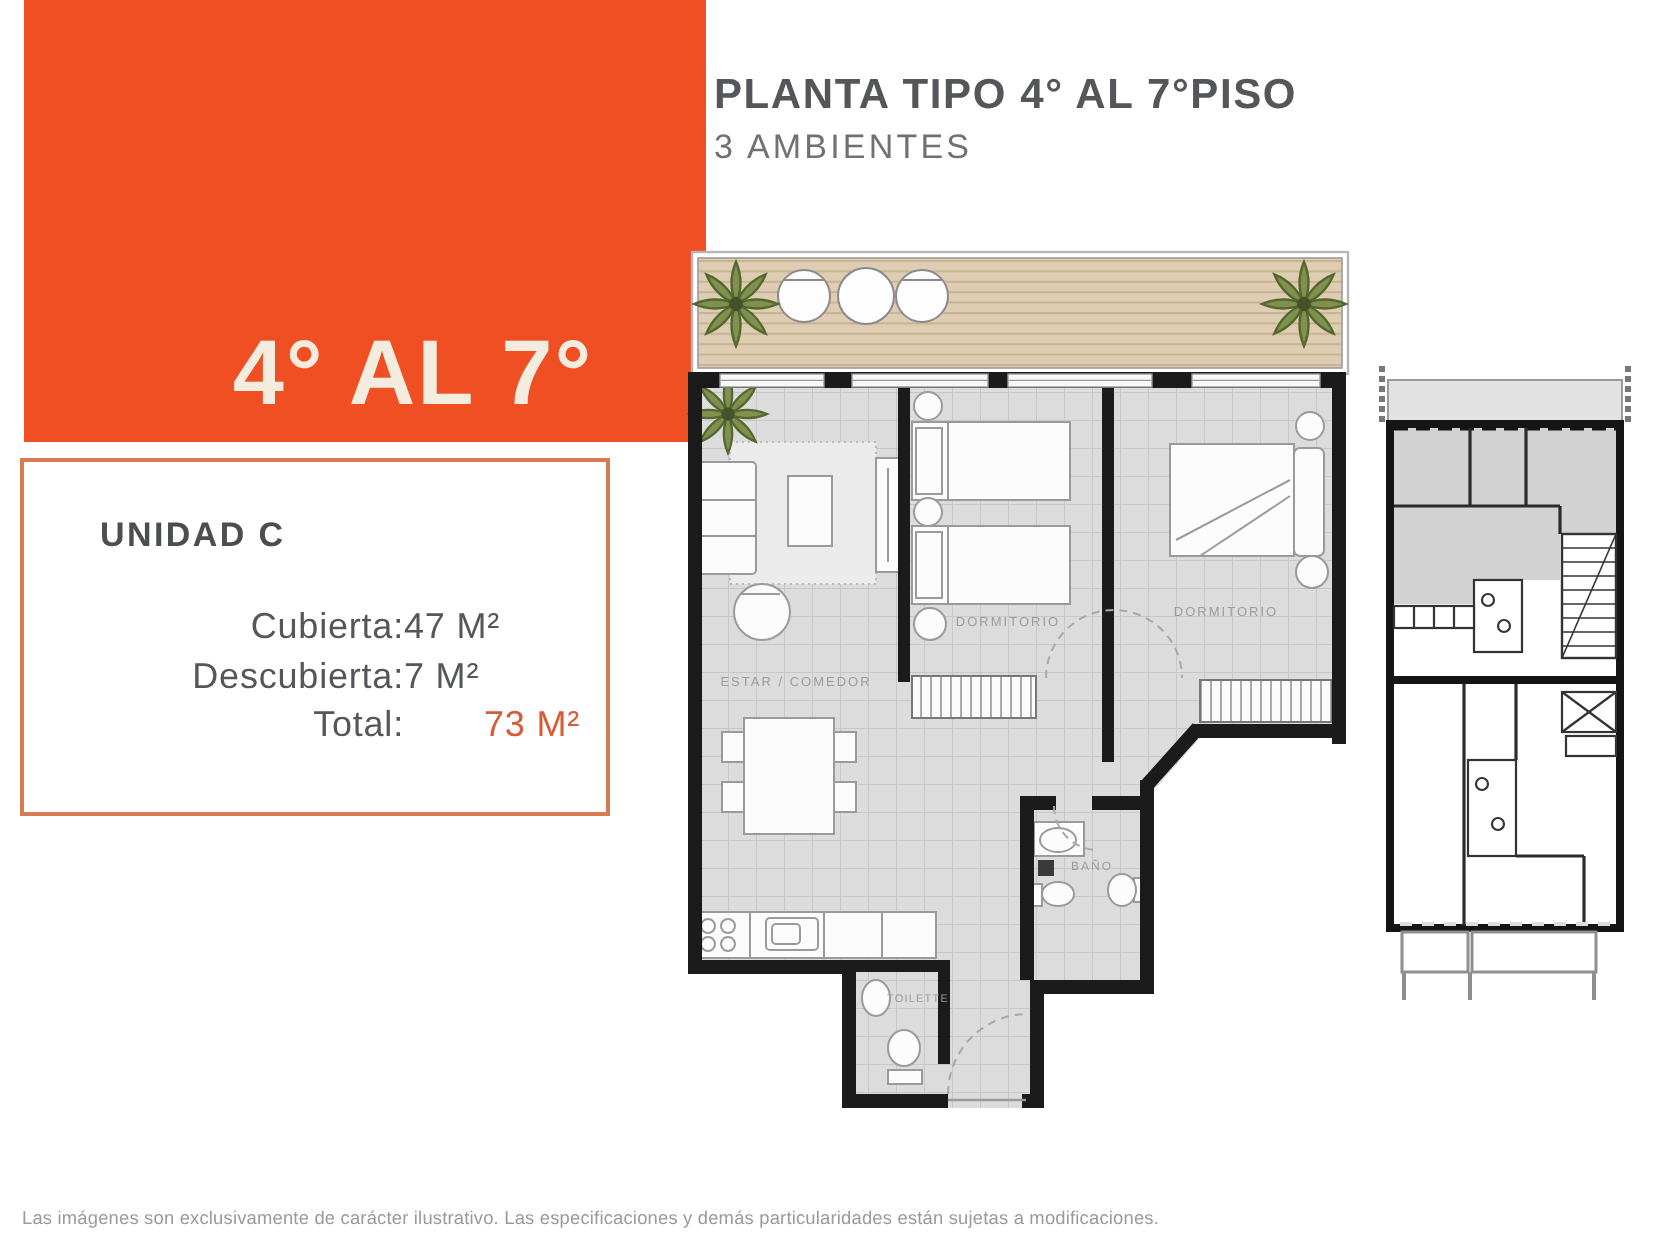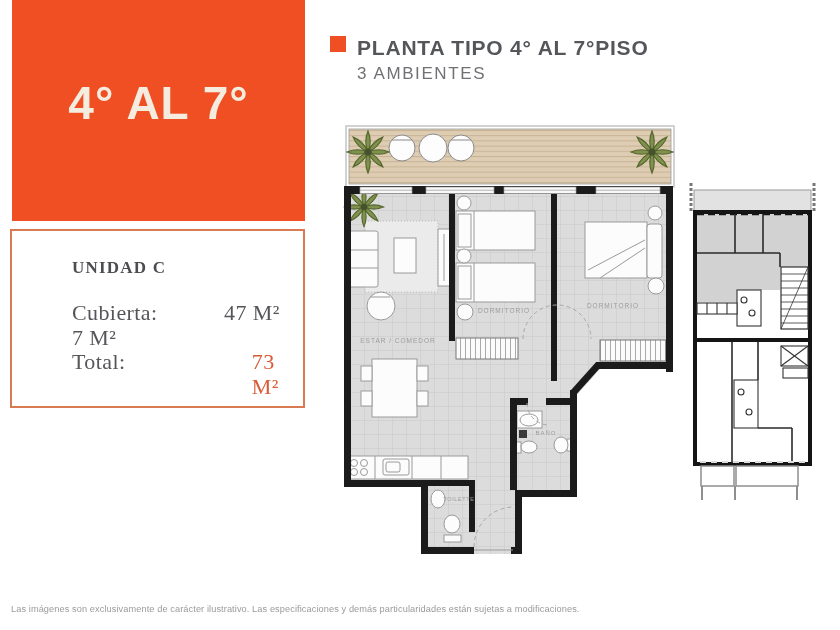--- a/index.html
+++ b/index.html
@@ -2,38 +2,38 @@
 <html><head>
 <meta charset="utf-8">
 <style>
   html,body{margin:0;padding:0;}
   body{
     width:840px;height:630px;position:relative;background:#ffffff;
     font-family:"Liberation Sans",sans-serif;overflow:hidden;
   }
   .badge{
     position:absolute;left:12px;top:0;width:293px;height:221px;
-    background:#F04E23;display:flex;align-items:center;justify-content:center;
+    background:#F04E23;display:flex;align-items:flex-end;justify-content:center;padding-left:48px;
   }
   .badge span{
     color:#F3ECDF;font-size:46px;font-weight:bold;letter-spacing:1px;
     transform:translateY(-8px);
   }
   .header{position:absolute;left:330px;top:36px;}
-  .title-row{display:flex;}
+  .title-row{display:flex;align-items:center;}
   .bullet{width:16px;height:16px;background:#F04E23;flex:0 0 auto;}
   .title{margin:0 0 0 11px;font-size:21px;font-weight:bold;color:#55565A;letter-spacing:.8px;}
   .subtitle{margin:4px 0 16px 27px;font-size:17px;color:#707175;letter-spacing:1.6px;}
   .unit-card{
     position:absolute;left:10px;top:229px;width:295px;height:179px;
-    border:2px solid #D97B52;box-sizing:border-box;padding:27px 0 0 60px;font-family:Liberation Serif, serif;
+    border:2px solid #D97B52;box-sizing:border-box;padding:27px 0 0 38px;
   }
   .card-title{font-size:17px;font-weight:bold;color:#4C4D50;letter-spacing:1.2px;}
   .rows{margin-top:23px;}
-  .row{display:flex;font-size:22px;color:#55565A;line-height:24.5px;letter-spacing:.4px;}
+  .row{display:flex;font-size:18px;color:#55565A;line-height:24.5px;letter-spacing:.4px;text-align:right;}
   .row .lbl{width:152px;}
   .row .val{}
   .val.orange{color:#D85B35;margin-left:40px;}
   .plan-svg{position:absolute;left:0;top:0;}
   .footer{
     position:absolute;left:11px;top:604px;font-size:9.2px;color:#9A9A9A;letter-spacing:.1px;text-align:center;
   }
   svg text{font-family:"Liberation Sans",sans-serif;fill:#9C9C9C;}
 </style>
 </head>
@@ -52,20 +52,21 @@
 </div>
 
 <div class="unit-card">
   <div class="card-title">UNIDAD C</div>
   <div class="rows">
     <div class="row">
       <span class="lbl">Cubierta:</span>
       <span class="val">47 M²</span>
     </div>
     <div class="row">
+      <span class="lbl">Descubierta:</span>
       <span class="val">7 M²</span>
     </div>
     <div class="row">
       <span class="lbl">Total:</span>
       <span class="val orange">73 M²</span>
     </div>
   </div>
 </div>
 
 <svg class="plan-svg" width="840" height="630" viewBox="0 0 840 630">

